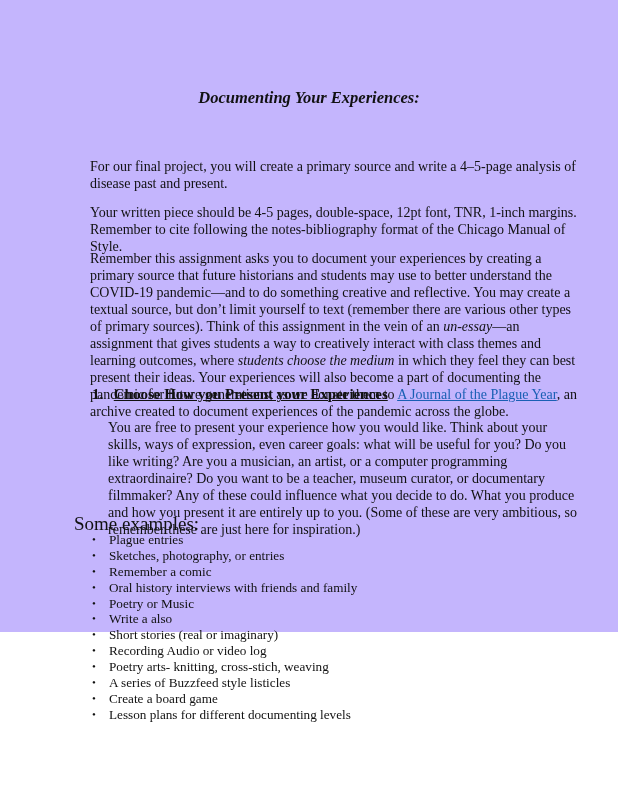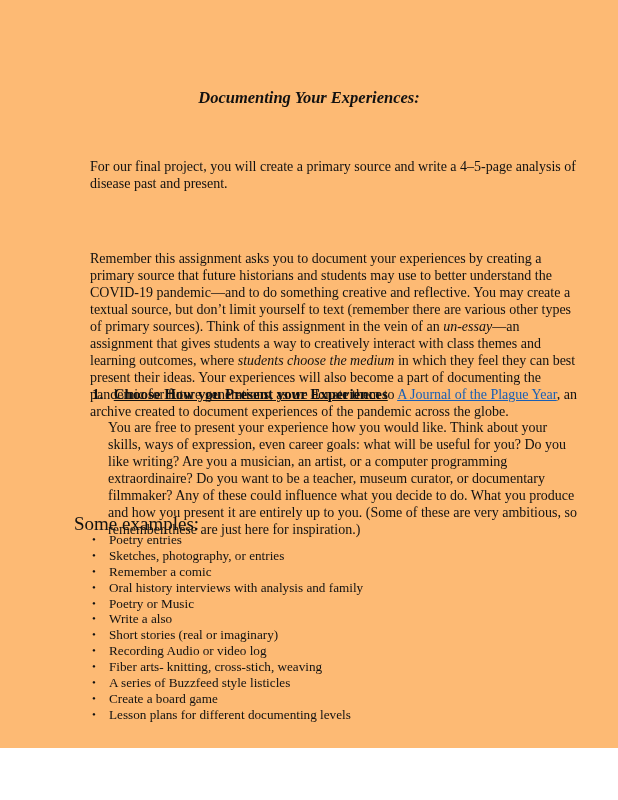--- a/index.html
+++ b/index.html
@@ -12,22 +12,22 @@
       height: 800px;
       position: relative;
       overflow: hidden;
       font-family: "Liberation Serif", "DejaVu Serif", serif;
       color: #111111;
     }
     .page {
       position: absolute;
       left: 0; top: 0;
       width: 618px;
-      height: 748px;
-      background: #fdba74;
+      height: 632px;
+      background: #c4b5fd;
     }
     .title {
       position: absolute;
       left: 0;
       width: 618px;
       text-align: center;
       font-size: 16.5px;
       font-style: italic;
       line-height: 20px;
     }
@@ -119,68 +119,72 @@
   </style>
 </head>
 <body>
 
 <div class="page">
 
   <div class="title title-main">Documenting Your Experiences:</div>
 
   <p class="para p1">For our final project, you will create a primary source and write a 4–5-page analysis of disease past and present.</p>
 
+  <p class="para p2">
+    <span>Your written piece should be 4-5 pages, double-space, 12pt font, TNR, 1-inch margins.</span><br>
+    <span>Remember to cite following the notes-bibliography format of the Chicago Manual of Style.</span>
+  </p>
 
   <p class="para p3"><span>Remember this assignment asks you to document your experiences by creating a primary source that future historians and students may use to better understand the COVID-19 pandemic—and to do something creative and reflective. You may create a textual source, but don’t limit yourself to text (remember there are various other types of primary sources). Think of this assignment in the vein of an </span><em>un-essay</em><span>—an assignment that gives students a way to creatively interact with class themes and learning outcomes, where </span><em>students choose the medium</em><span> in which they feel they can best present their ideas. Your experiences will also become a part of documenting the pandemic for future generations, as we donate them to </span><a class="link">A Journal of the Plague Year</a><span>, an archive created to document experiences of the pandemic across the globe.</span></p>
 
   <div class="section-head">
     <span class="num">1.</span>
     <span class="label">Choose How you Present your Experiences</span>
   </div>
 
   <p class="section-body">You are free to present your experience how you would like. Think about your skills, ways of expression, even career goals: what will be useful for you? Do you like writing? Are you a musician, an artist, or a computer programming extraordinaire? Do you want to be a teacher, museum curator, or documentary filmmaker? Any of these could influence what you decide to do. What you produce and how you present it are entirely up to you. (Some of these are very ambitious, so remember these are just here for inspiration.)</p>
 
   <div class="examples-label">Some examples:</div>
 
   <ul class="examples-list">
     <li>
         <span class="bullet">•</span>
-        <span class="item-text">Poetry entries</span>
+        <span class="item-text">Plague entries</span>
       </li>
     <li>
         <span class="bullet">•</span>
         <span class="item-text">Sketches, photography, or entries</span>
       </li>
     <li>
         <span class="bullet">•</span>
         <span class="item-text">Remember a comic</span>
       </li>
     <li>
         <span class="bullet">•</span>
-        <span class="item-text">Oral history interviews with analysis and family</span>
+        <span class="item-text">Oral history interviews with friends and family</span>
       </li>
     <li>
         <span class="bullet">•</span>
         <span class="item-text">Poetry or Music</span>
       </li>
     <li>
         <span class="bullet">•</span>
         <span class="item-text">Write a also</span>
       </li>
     <li>
         <span class="bullet">•</span>
         <span class="item-text">Short stories (real or imaginary)</span>
       </li>
     <li>
         <span class="bullet">•</span>
         <span class="item-text">Recording Audio or video log</span>
       </li>
     <li>
         <span class="bullet">•</span>
-        <span class="item-text">Fiber arts- knitting, cross-stich, weaving</span>
+        <span class="item-text">Poetry arts- knitting, cross-stich, weaving</span>
       </li>
     <li>
         <span class="bullet">•</span>
         <span class="item-text">A series of Buzzfeed style listicles</span>
       </li>
     <li>
         <span class="bullet">•</span>
         <span class="item-text">Create a board game</span>
       </li>
     <li>

